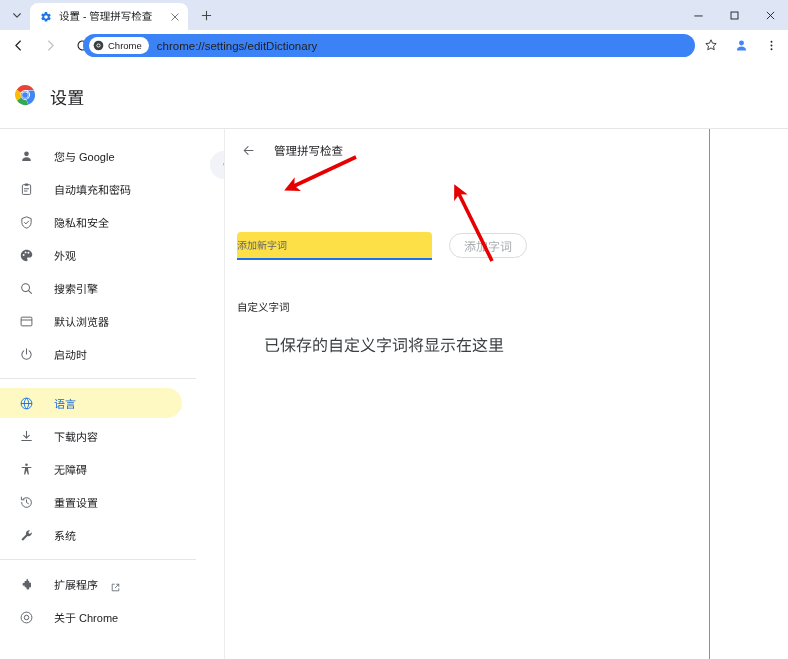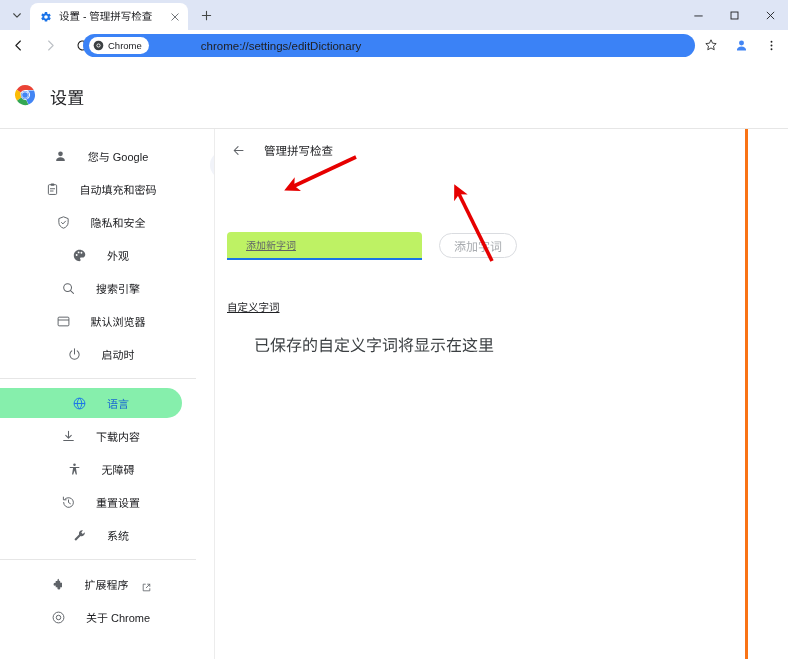--- a/index.html
+++ b/index.html
@@ -87,21 +87,21 @@
   .chrome-chip {
     display: flex; align-items: center;
     height: 17px; padding: 0 7px 0 4px;
     background: #ffffff; border-radius: 9px;
     margin-right: 8px;
   }
   .chrome-chip-label {
     font-size: 9.5px; color: #202124; margin-left: 4px; white-space: nowrap;
   }
   .omnibox-url {
-    font-size: 11.5px; color: #202124; white-space: nowrap; margin-left: 44px;
+    font-size: 11.5px; color: #202124; white-space: nowrap;
   }
   .toolbar-right {
     position: absolute; right: 2px; top: 1px;
     display: flex; align-items: center; height: 28px;
   }
   .tb-icon {
     width: 28px; height: 28px; margin: 0 1px;
     display: flex; align-items: center; justify-content: center;
     border-radius: 50%; color: #1f1f1f;
   }
@@ -150,50 +150,49 @@
     width: 196px; height: 530px;
     background: #ffffff;
     padding-top: 9px;
   }
   .nav-item {
     display: flex; align-items: center;
     height: 30px; margin: 3px 14px 3px 0;
     padding-left: 18px;
     border-radius: 0 15px 15px 0;
     color: #202124;
-    justify-content: center;
   }
   .nav-item .nav-icon {
     width: 17px; height: 17px; flex: 0 0 17px;
     display: flex; align-items: center; justify-content: center;
     color: #5f6368;
   }
   .nav-item .nav-label {
     font-size: 11px; margin-left: 19px; white-space: nowrap;
   }
   .nav-item.selected {
-    background: #86efac;
+    background: #fef9c3;
   }
   .nav-item.selected .nav-icon { color: #1a73e8; }
   .nav-item.selected .nav-label { color: #1967d2; }
   .nav-item .ext-icon {
     width: 11px; height: 11px; margin-left: 12px; color: #5f6368;
   }
   .nav-sep {
     height: 1px; background: #e6e6e6;
     margin: 9px 0 9px 0;
   }
 
   
   .content-card {
-    position: absolute; top: 69px; left: 214px;
-    width: 534px; height: 530px;
+    position: absolute; top: 69px; left: 224px;
+    width: 486px; height: 530px;
     background: #ffffff;
     border-left: 1px solid #ececec;
-    border-right: 3px solid #f97316;
+    border-right: 1px solid #f97316;
   }
   .subpage-head {
     display: flex; align-items: center;
     height: 42px; padding-left: 14px;
   }
   .back-arrow {
     width: 18px; height: 18px;
     display: flex; align-items: center; justify-content: center;
     color: #5f6368;
   }
@@ -206,29 +205,28 @@
     width: 486px;
     display: flex; align-items: flex-start;
   }
   .word-input-wrap {
     position: relative;
     margin-left: 12px;
     width: 195px;
   }
   .word-input {
     width: 195px; height: 26px;
-    background: #bef264;
+    background: #fde047;
     border: none;
     border-radius: 4px 4px 0 0;
     font-size: 10px;
     font-family: "Liberation Sans", "DejaVu Sans", sans-serif;
     color: #5f6368;
-    padding: 0 19px;
+    padding: 0 0;
     outline: none;
-    text-decoration: underline;
   }
   .word-input::placeholder { color: #5f6368; }
   .word-underline {
     position: absolute; left: 0; bottom: -2px;
     width: 195px; height: 2px;
     background: #1a73e8;
   }
   .add-word-btn {
     margin-left: 17px; margin-top: 1px;
     height: 25px; padding: 0 14px;
@@ -236,21 +234,21 @@
     border: 1px solid #dadce0;
     border-radius: 13px;
     font-size: 12px;
     font-family: "Liberation Sans", "DejaVu Sans", sans-serif;
     color: #a9acb0;
     cursor: default;
   }
 
   .section-label {
     position: absolute; top: 170px; left: 12px;
-    font-size: 10.5px; color: #202124; text-decoration: underline;
+    font-size: 10.5px; color: #202124;
   }
   .empty-msg {
     position: absolute; top: 203px; left: 39px;
     font-size: 16px; color: #3c4043;
   }
 
   
   .annotations {
     position: absolute; top: 0; left: 0;
     width: 788px; height: 659px;

